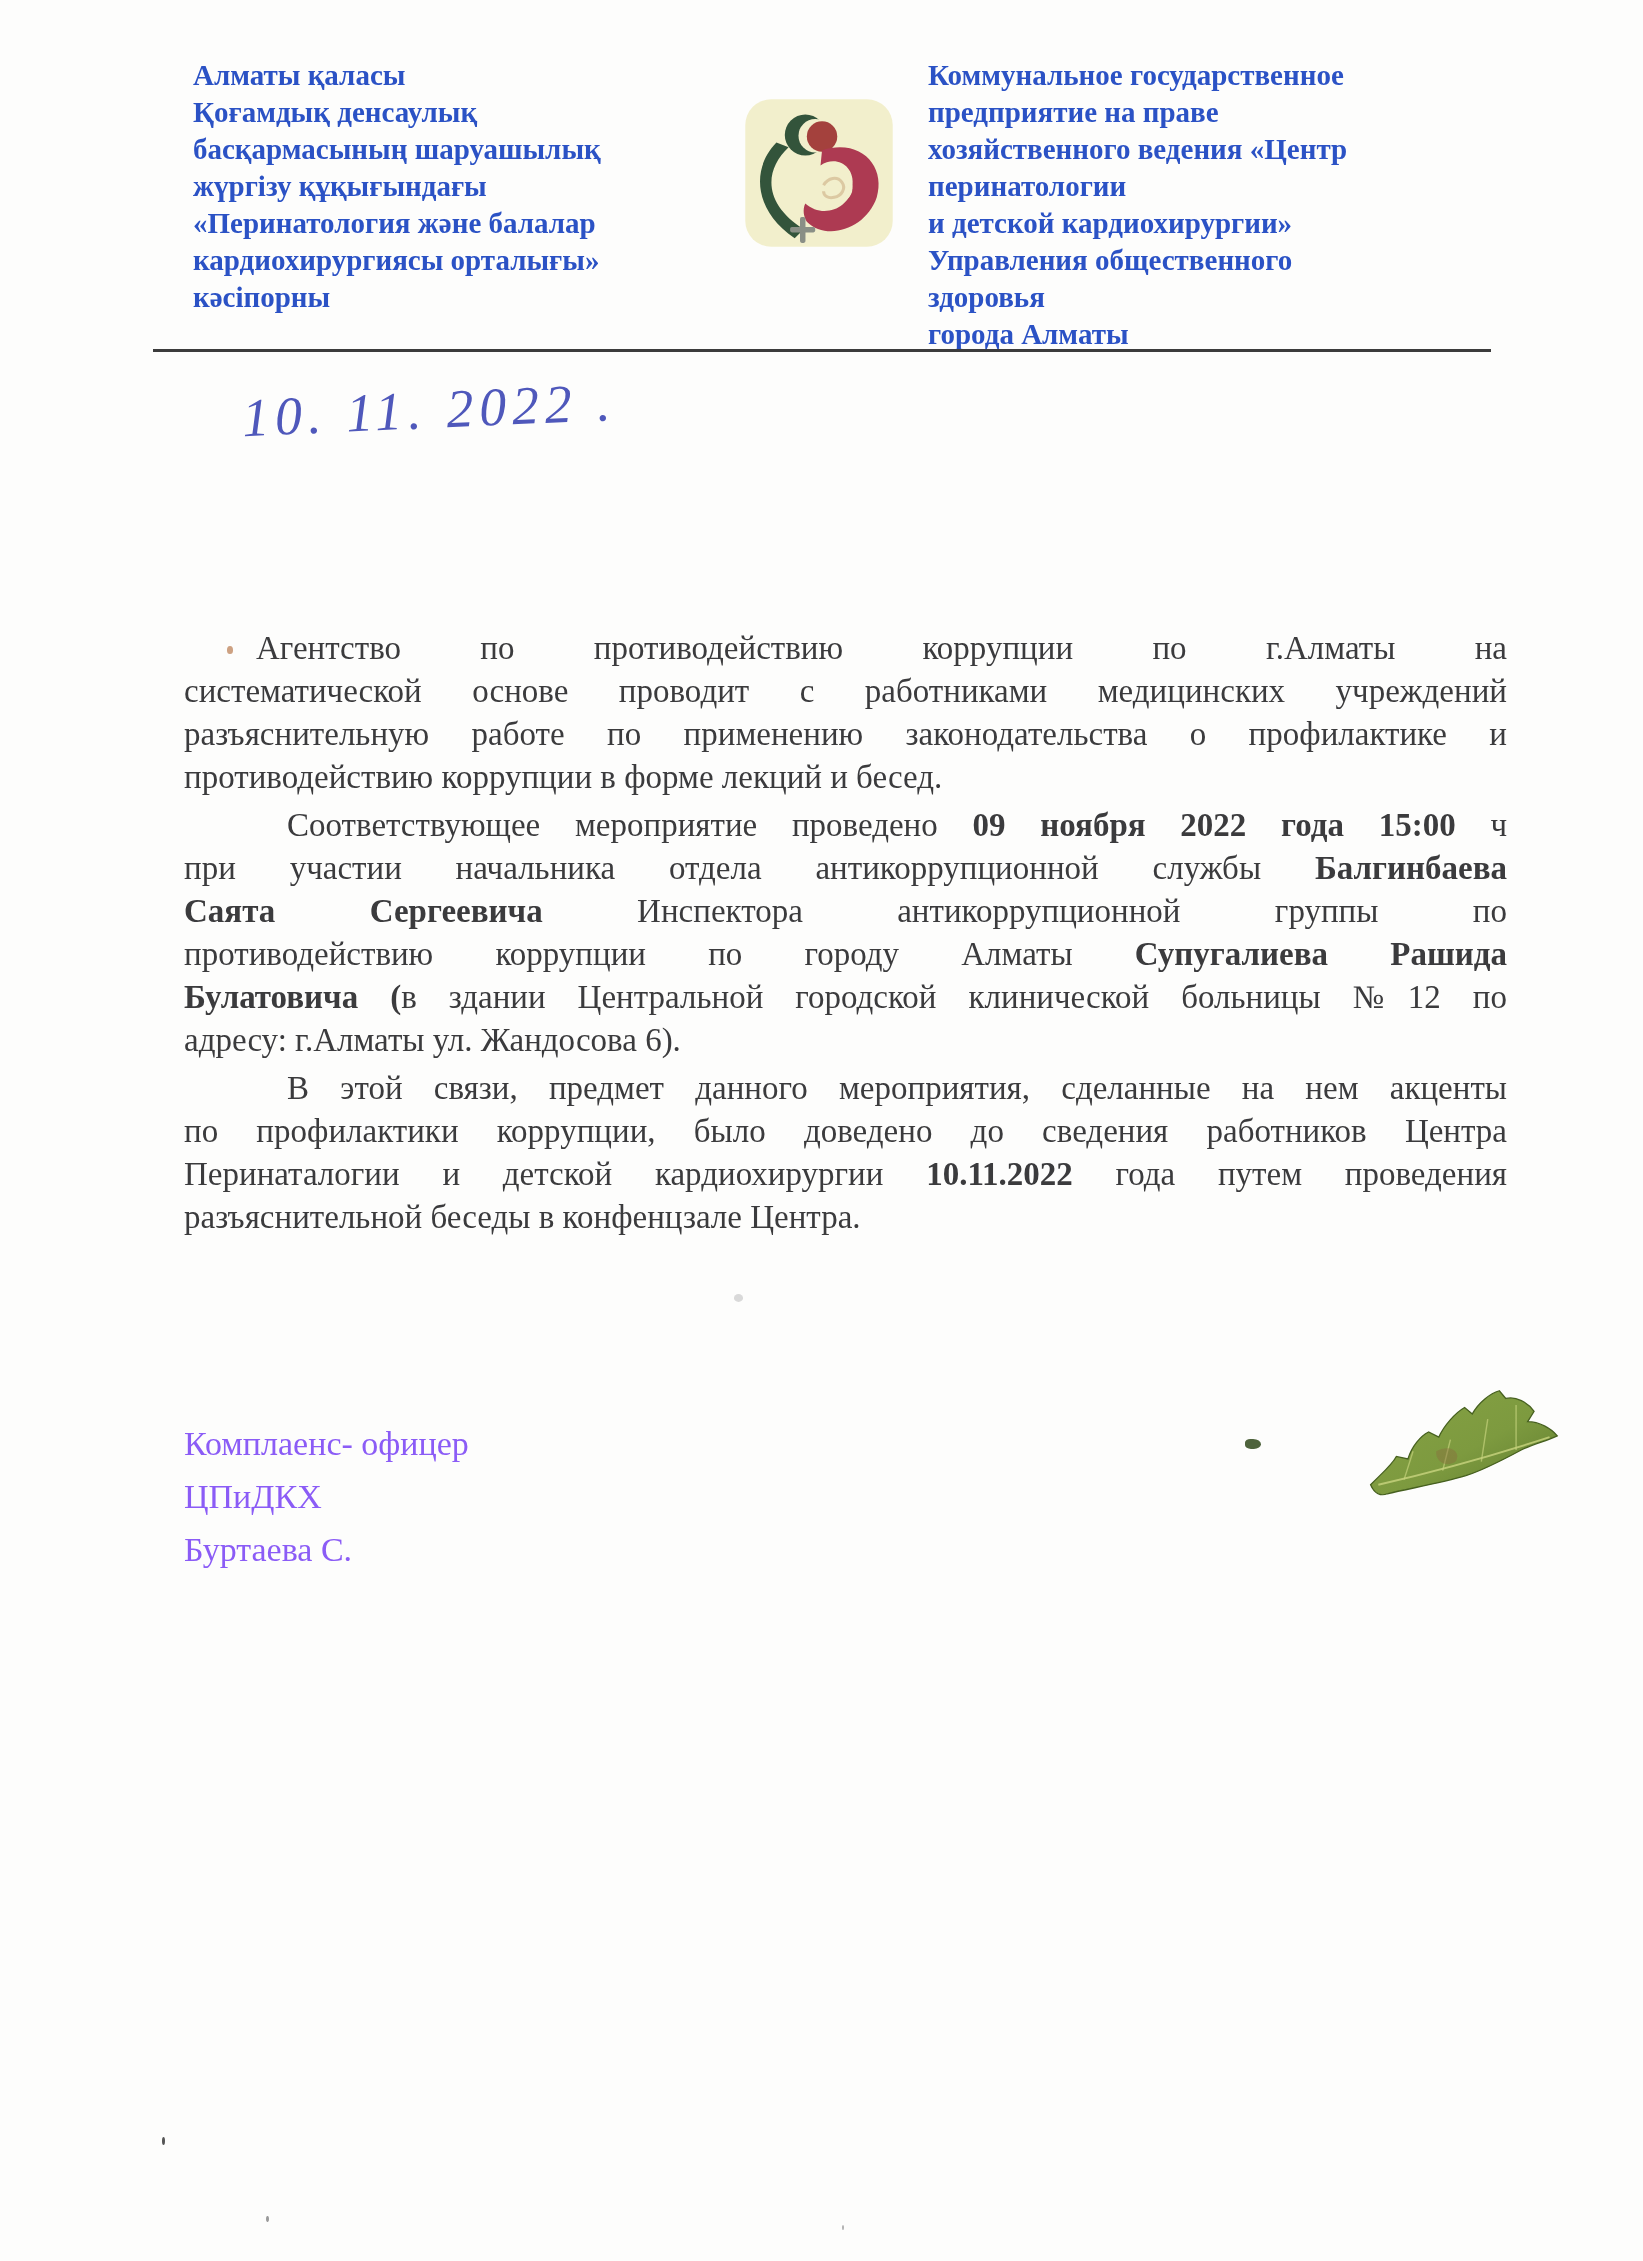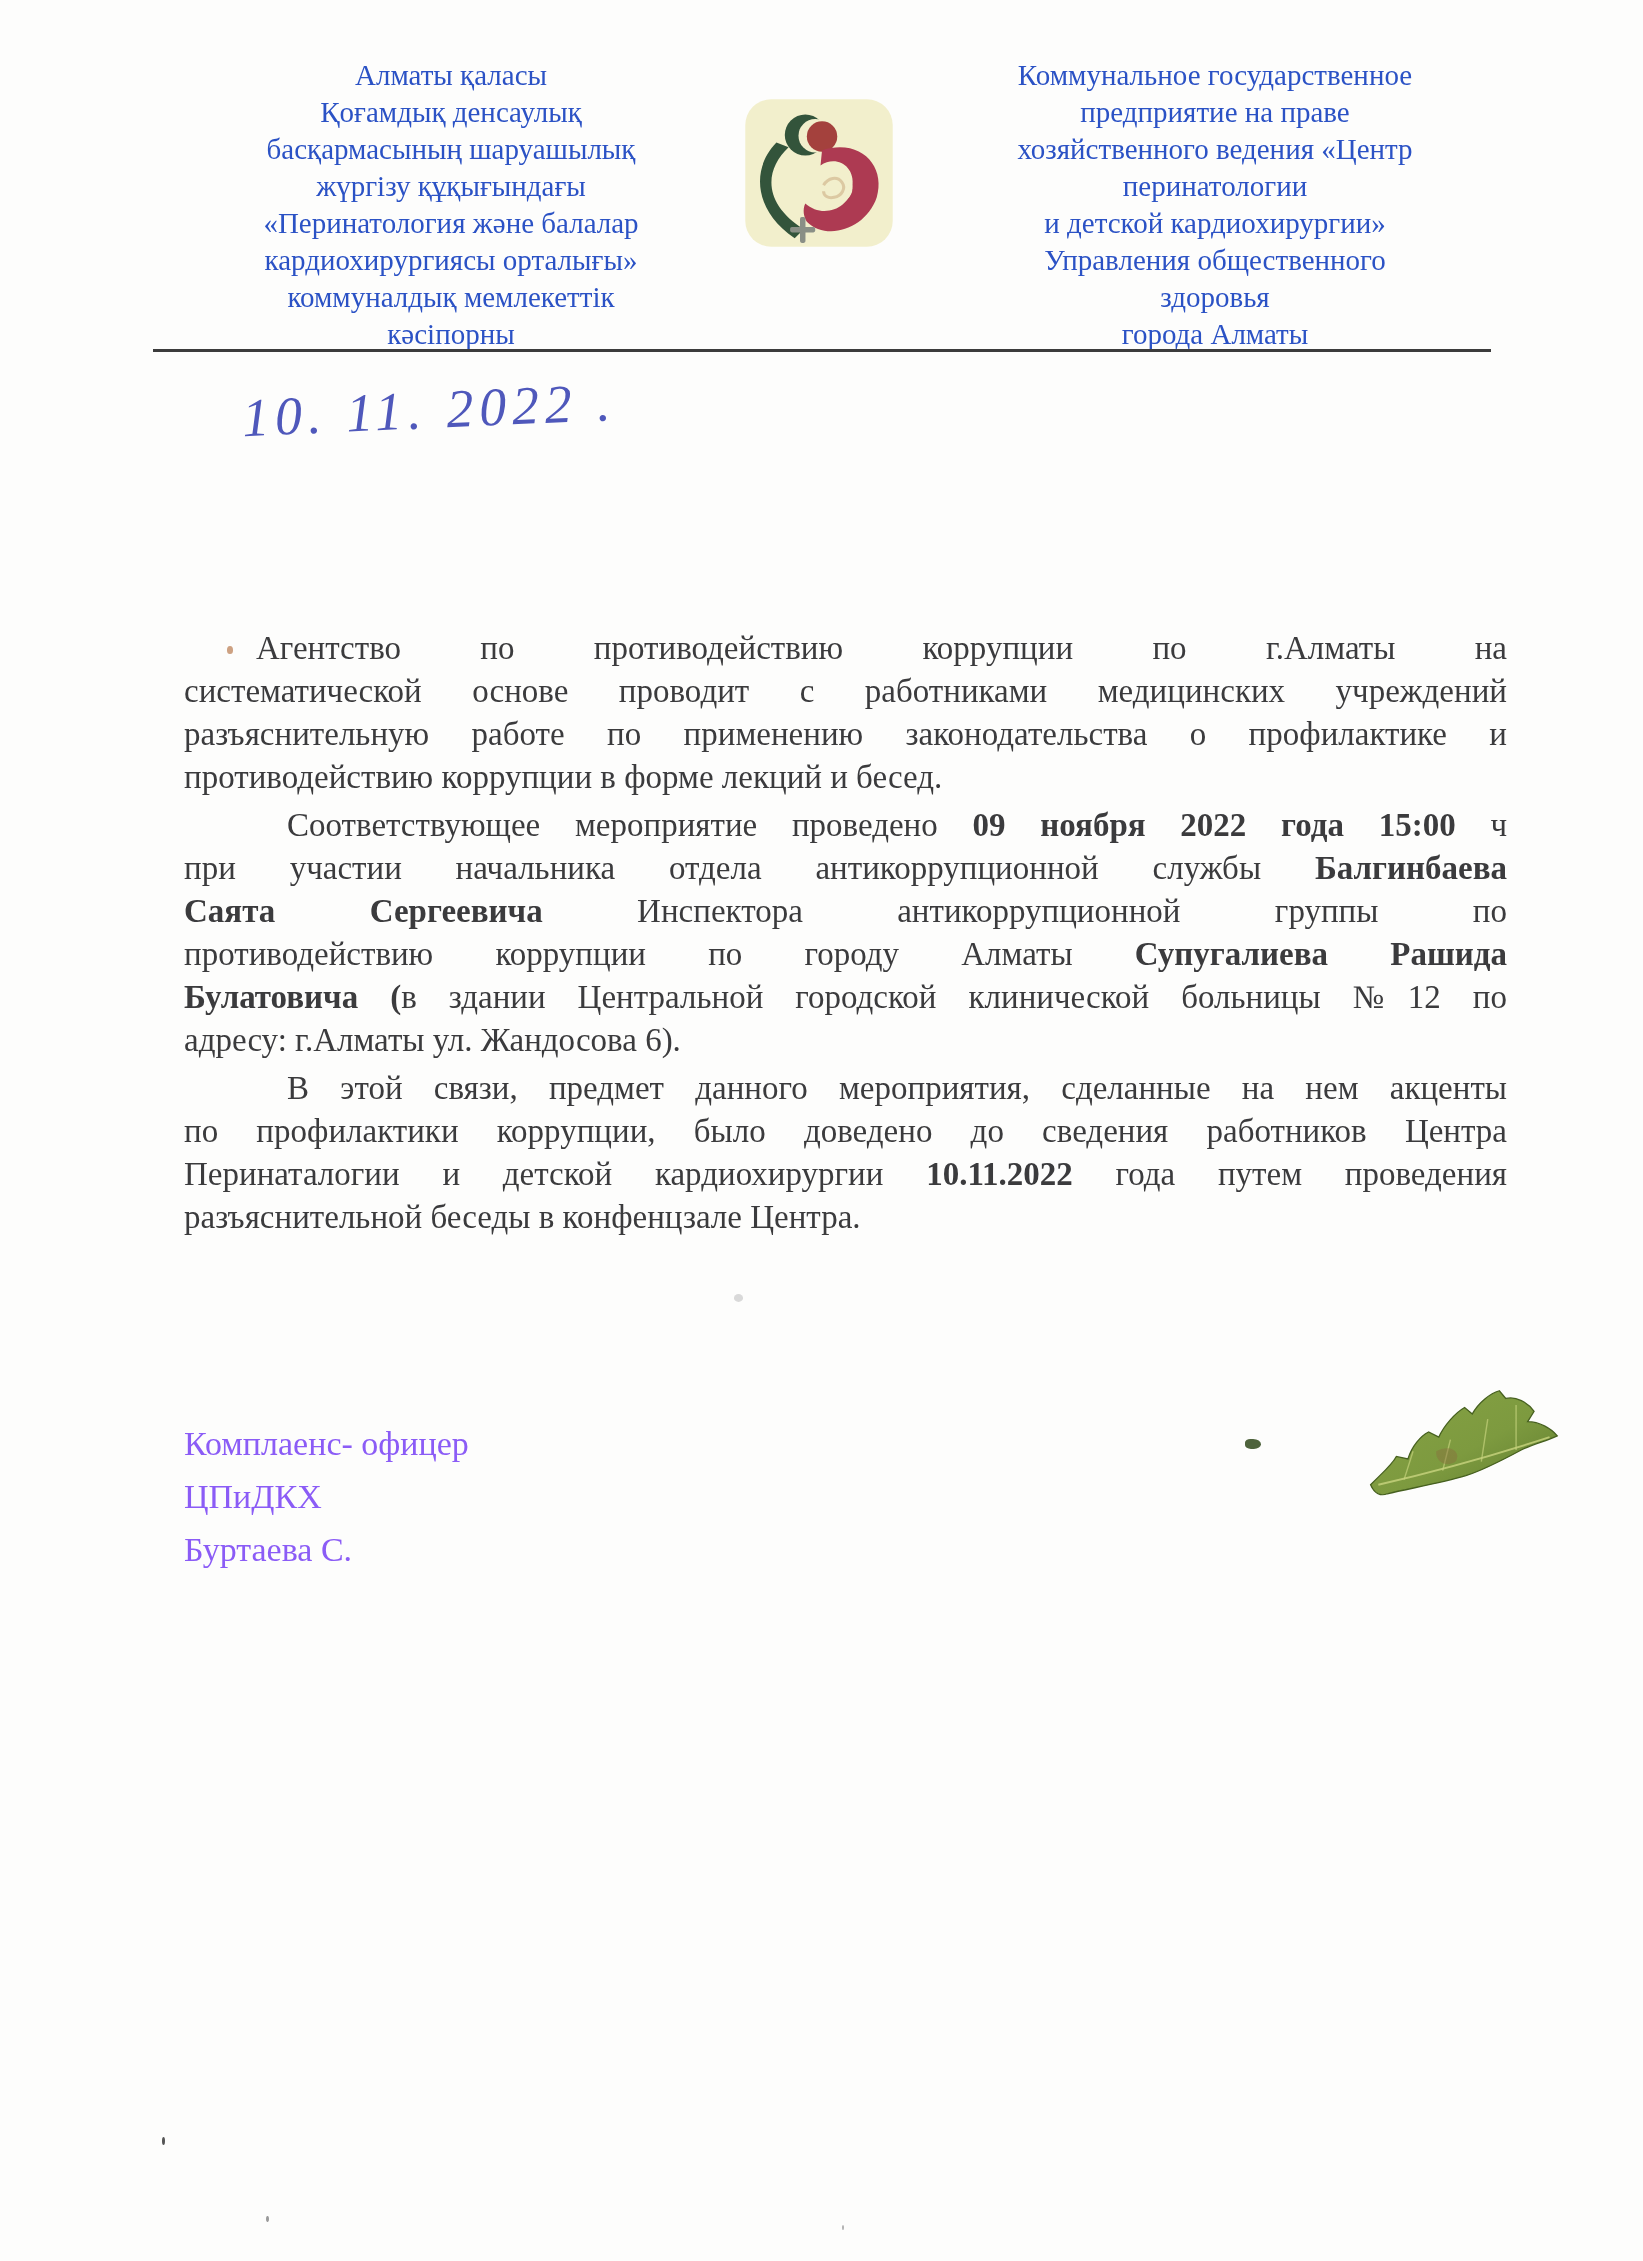--- a/index.html
+++ b/index.html
@@ -9,22 +9,22 @@
     width: 1644px; height: 2261px;
     margin: 0 auto;
     background: #fdfdfc;
     font-family: "Liberation Serif", "DejaVu Serif", serif;
     overflow: hidden;
   }
 
   
   .org {
     position: absolute; top: 57px;
-    text-align: center;
-    font-weight: normal;
+    text-align: left;
+    font-weight: bold;
     font-size: 29px; line-height: 37px;
     white-space: nowrap;
   }
   .org-left  { left: 193px;  width: 516px; }
   .org-right { left: 928px; width: 574px; }
   .org .org-line { white-space: nowrap; }
 
   .logo-box { position: absolute; left: 743px; top: 97px; width: 152px; height: 152px; }
   .logo-box svg { width: 100%; height: 100%; }
 
@@ -84,21 +84,20 @@
 
 <div class="page">
 
   <div class="org org-left" style="color: rgb(43, 82, 197);">
       <div class="org-line">Алматы қаласы</div>
       <div class="org-line">Қоғамдық денсаулық</div>
       <div class="org-line">басқармасының шаруашылық</div>
       <div class="org-line">жүргізу құқығындағы</div>
       <div class="org-line">«Перинатология және балалар</div>
       <div class="org-line">кардиохирургиясы орталығы»</div>
-      <div class="org-line">коммуналдық мемлекеттік</div>
       <div class="org-line">кәсіпорны</div>
     </div>
 
   <div class="logo-box">
     <svg viewBox="0 0 100 100">
       <rect x="1.5" y="1.5" width="97" height="97" rx="17" class="logo-bg" fill="#f2efcc"></rect>
 
       <circle cx="41" cy="25" r="13.5" class="logo-green" fill="#33543b"></circle>
       <circle cx="47.5" cy="25.5" r="11" class="logo-bg-fill" fill="#f2efcc"></circle>
 

